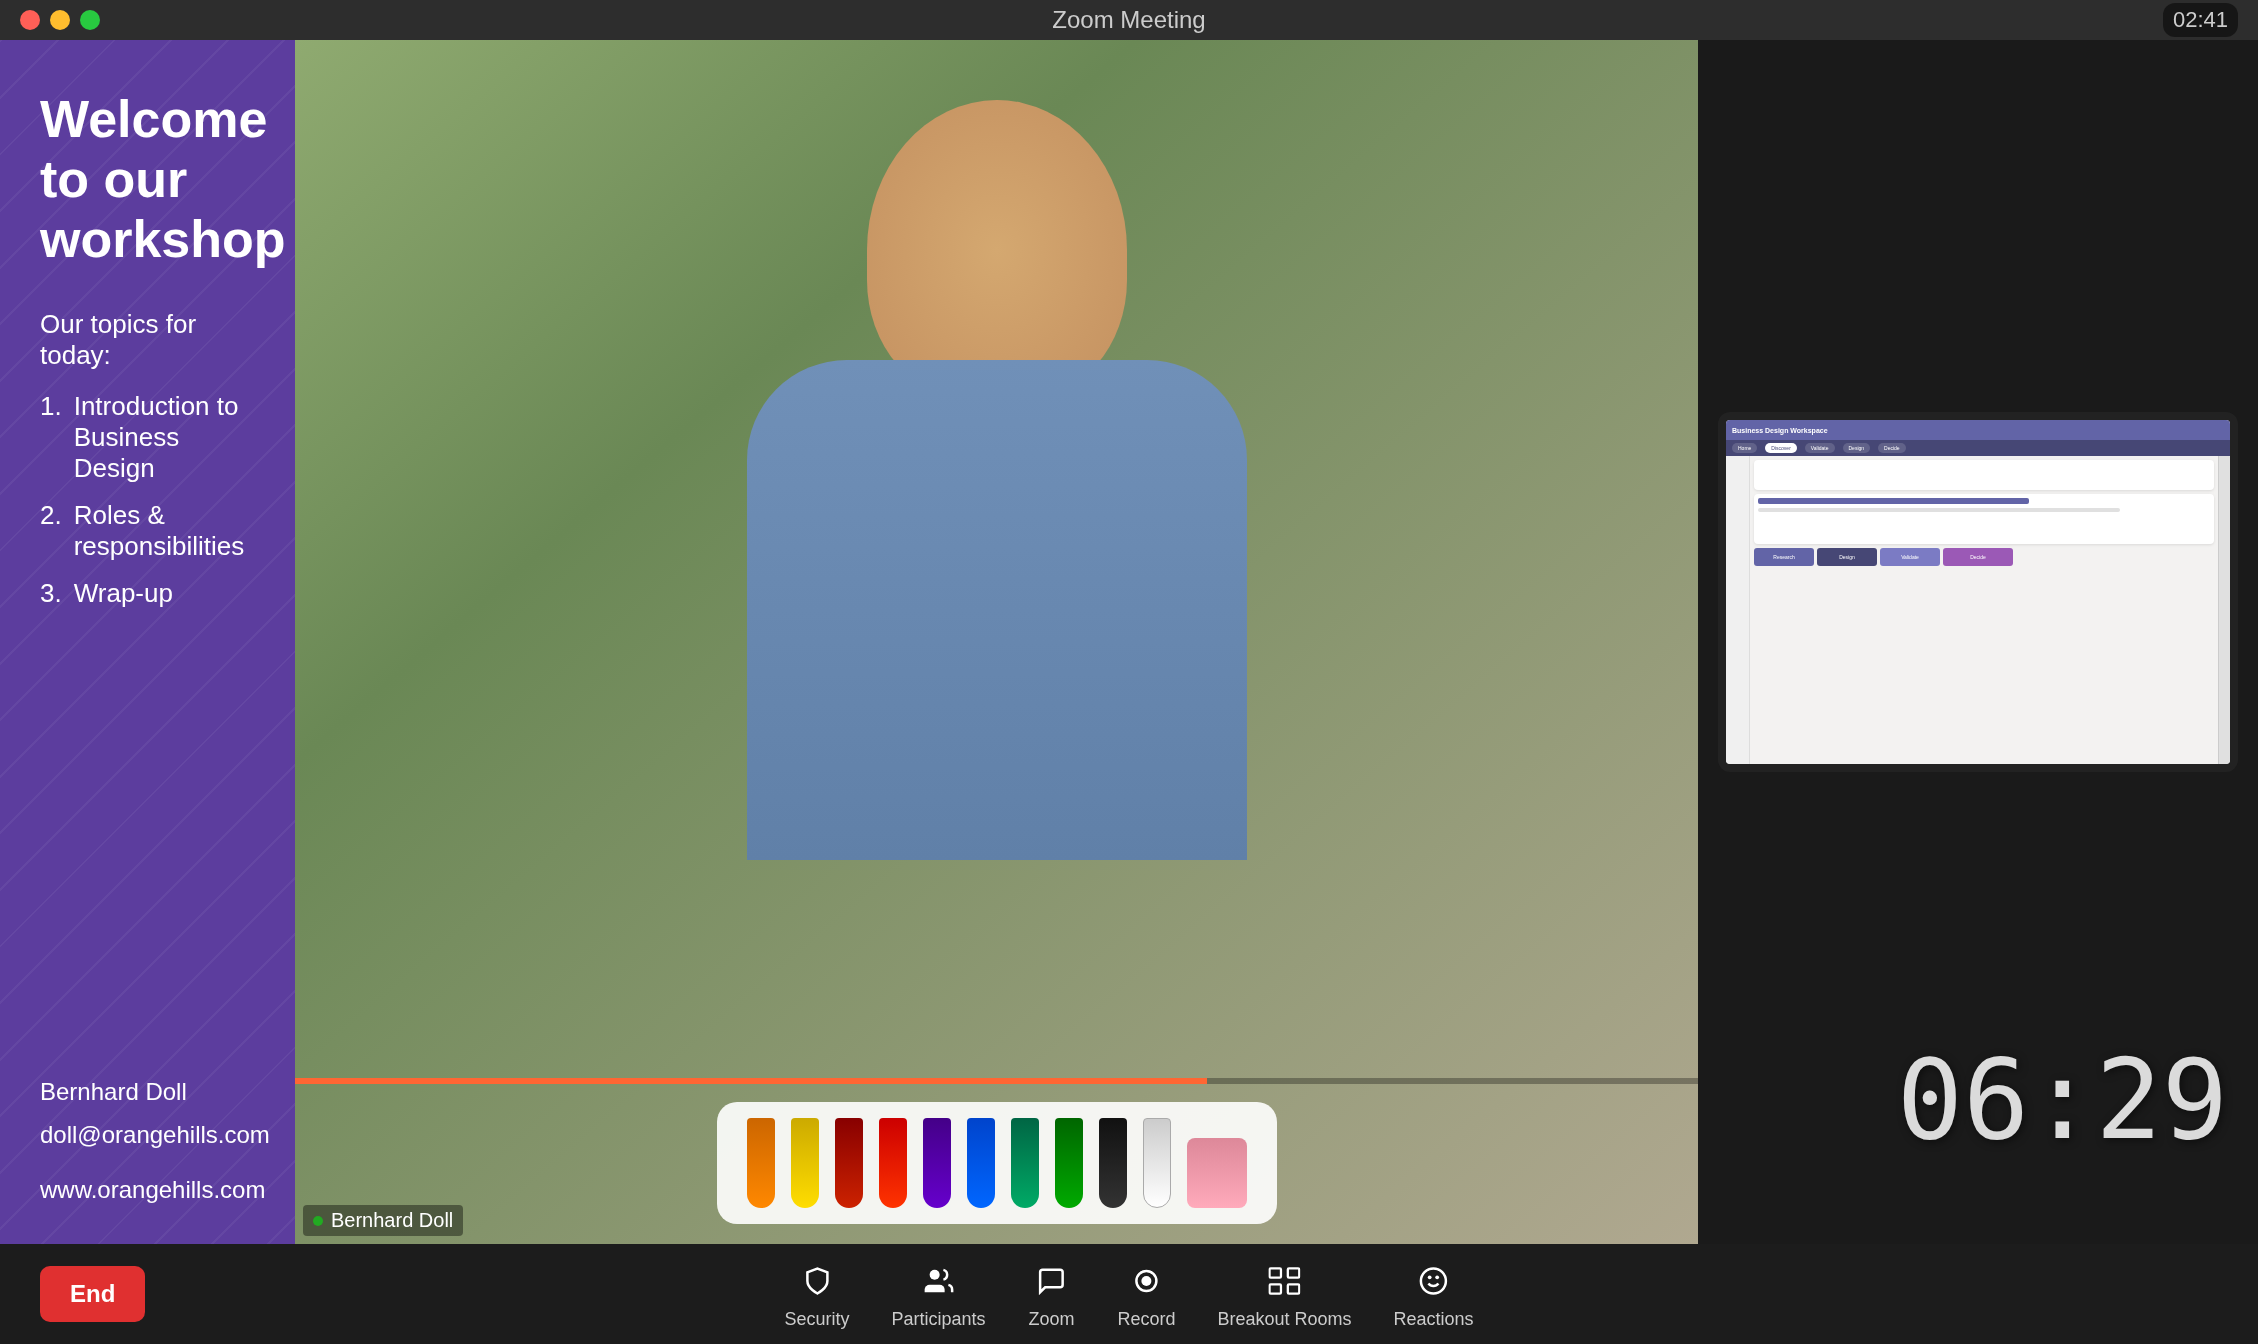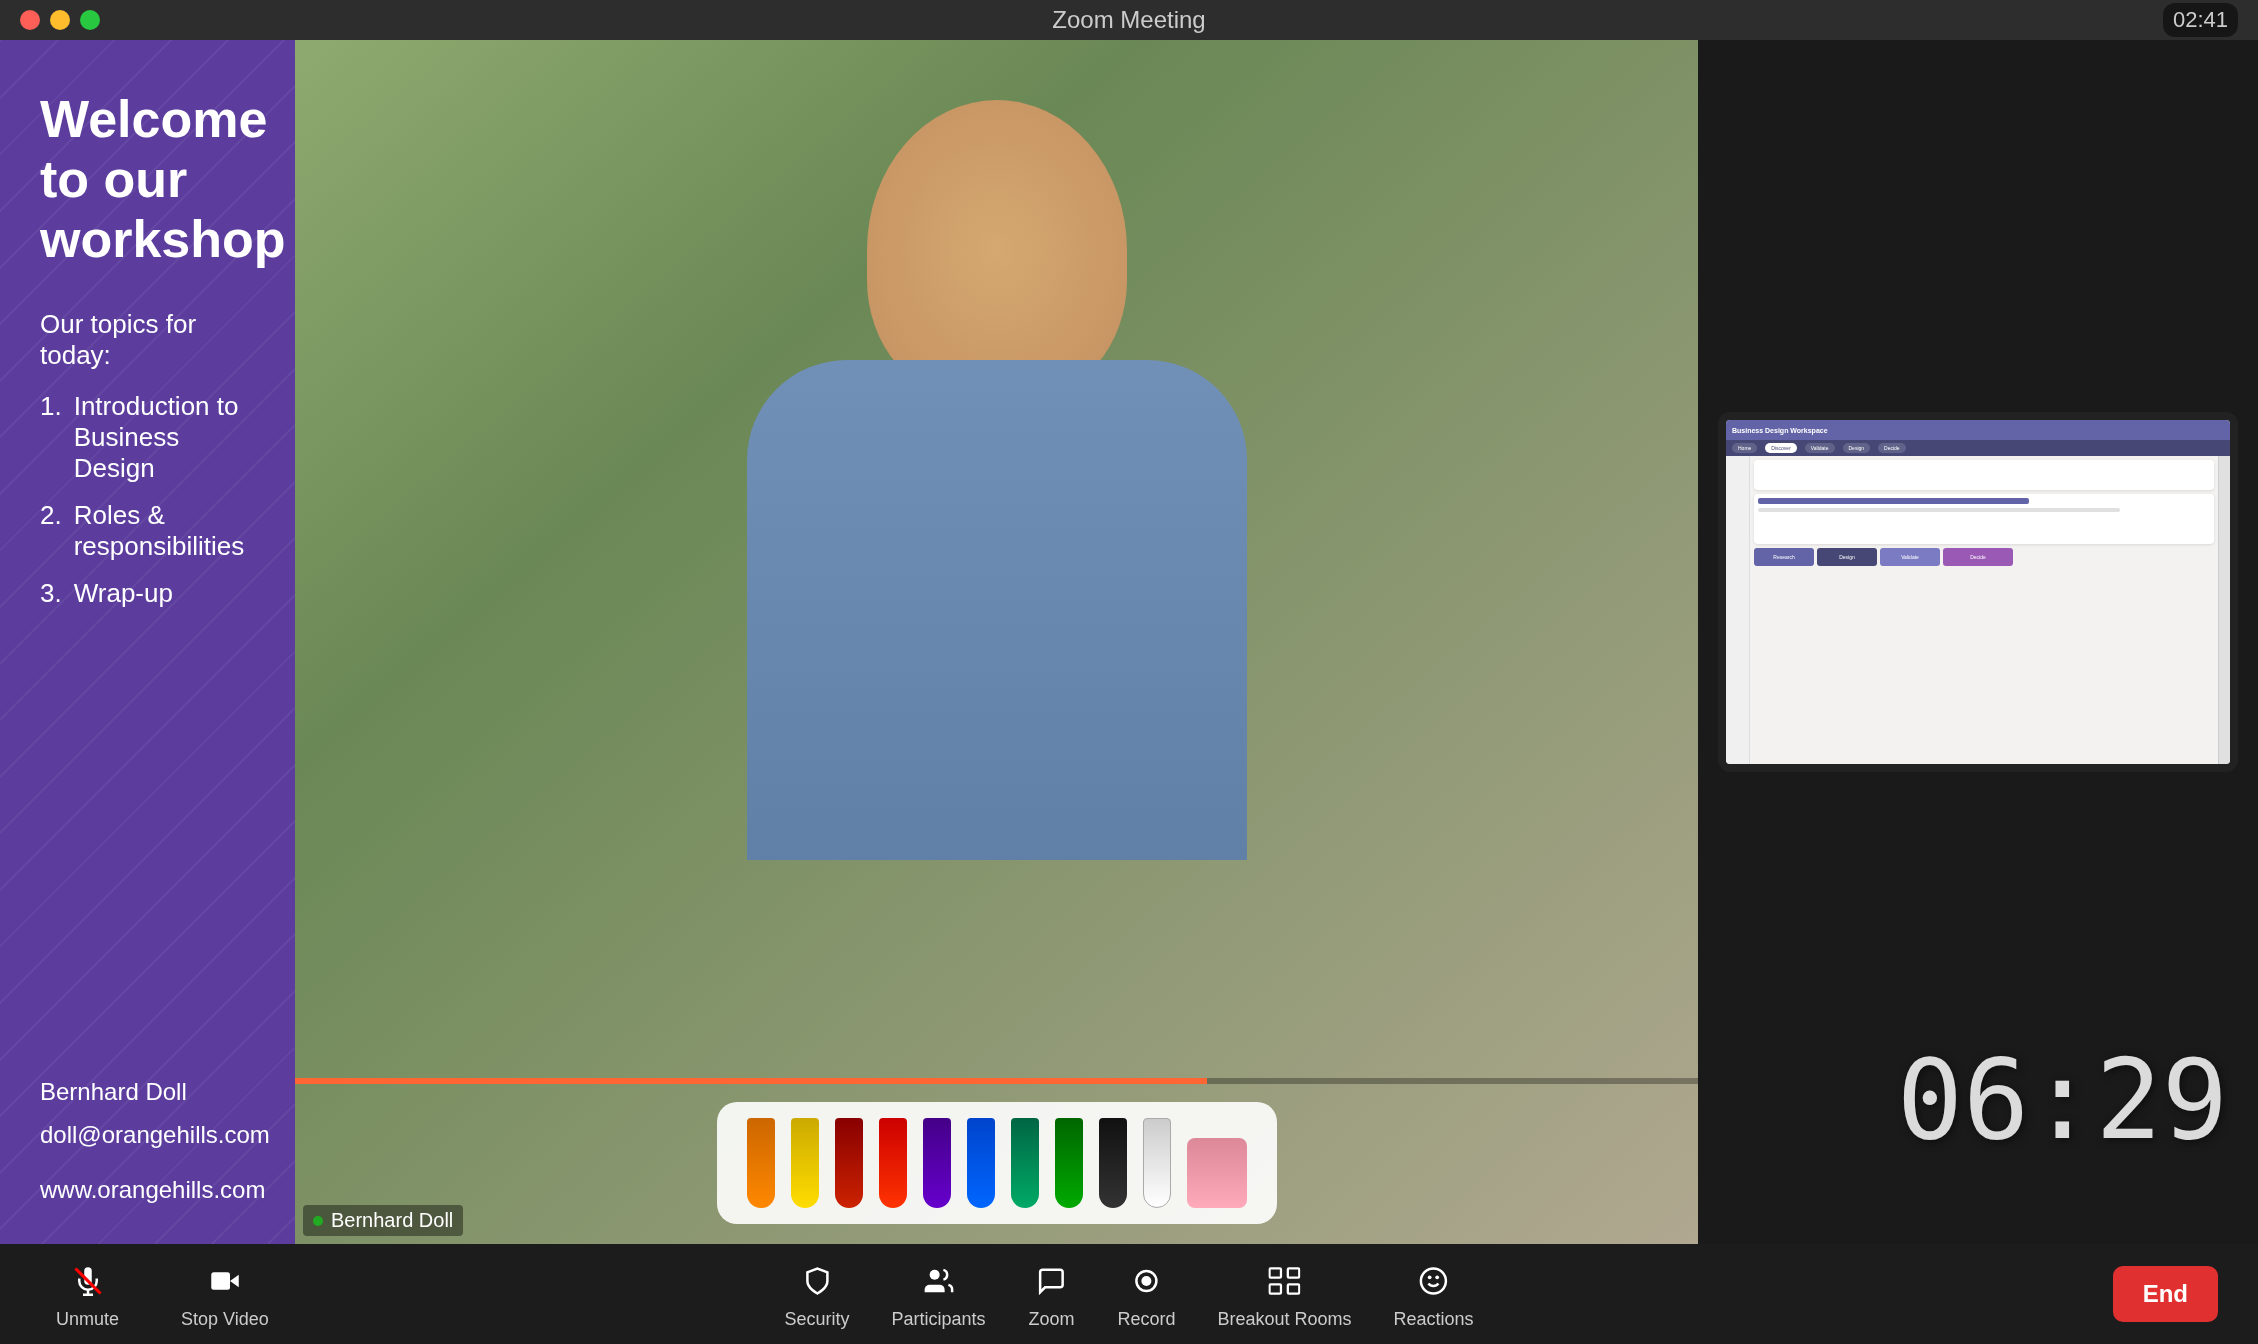--- a/index.html
+++ b/index.html
@@ -539,45 +539,20 @@
           <div style="width:12px;background:#e0e0e0;border-left:1px solid #ccc;"></div>
         </div>
       </div>
     </div>
 
     <div class="timer-overlay">06:29</div>
   </div>
 </div>
 
 <div class="bottom-toolbar">
-  <div class="toolbar-left">
-
-    <div class="toolbar-btn">
-      <div class="btn-icon">
-        <svg width="30" height="30" viewBox="0 0 24 24" fill="white">
-          <path d="M12 1a3 3 0 0 0-3 3v8a3 3 0 0 0 6 0V4a3 3 0 0 0-3-3z"></path>
-          <path d="M19 10v2a7 7 0 0 1-14 0v-2" stroke="white" stroke-width="2" fill="none"></path>
-          <line x1="12" y1="19" x2="12" y2="23" stroke="white" stroke-width="2"></line>
-          <line x1="8" y1="23" x2="16" y2="23" stroke="white" stroke-width="2"></line>
-          <line x1="2" y1="2" x2="22" y2="22" stroke="red" stroke-width="2.5"></line>
-        </svg>
-      </div>
-      <span class="btn-label">Unmute</span>
-    </div>
-
-    <div class="toolbar-btn">
-      <div class="btn-icon">
-        <svg width="30" height="30" viewBox="0 0 24 24" fill="white">
-          <path d="M23 7l-7 5 7 5V7z"></path>
-          <rect x="1" y="5" width="15" height="14" rx="2" ry="2" fill="white"></rect>
-        </svg>
-      </div>
-      <span class="btn-label">Stop Video</span>
-    </div>
-  </div>
 
   <div class="toolbar-center">
 
     <div class="toolbar-btn">
       <div class="btn-icon">
         <svg width="30" height="30" viewBox="0 0 24 24" fill="none" stroke="white" stroke-width="2">
           <path d="M12 22s8-4 8-10V5l-8-3-8 3v7c0 6 8 10 8 10z"></path>
         </svg>
       </div>
       <span class="btn-label">Security</span>

